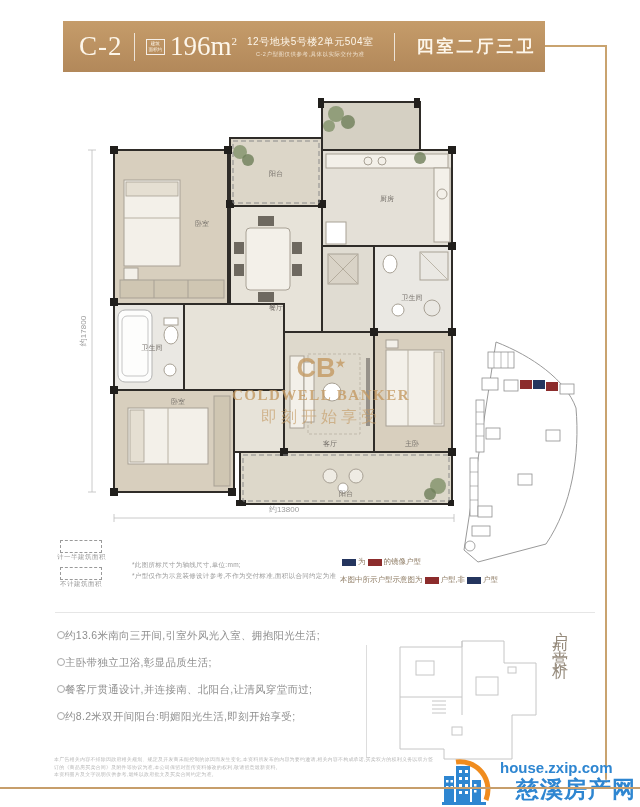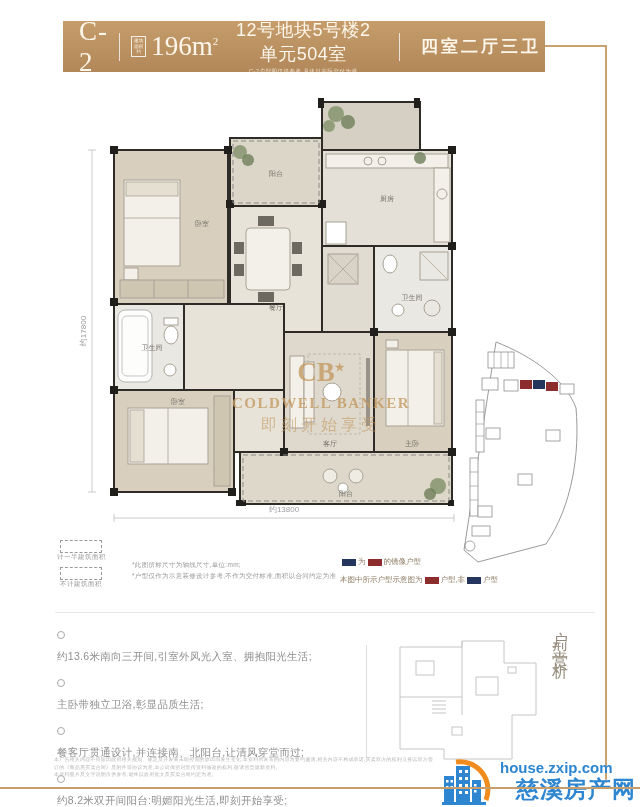--- a/index.html
+++ b/index.html
@@ -9,21 +9,21 @@
   
   .hdr{left:63px;top:21px;width:482px;height:51px;background:linear-gradient(180deg,#c59c6a,#b2885a);
        display:flex;align-items:center;color:#fdf6ea;}
   .hdr .code{font-family:"Liberation Serif",serif;font-size:27px;letter-spacing:1px;margin-left:16px;}
   .hdr .vsep{width:1px;height:28px;background:rgba(255,255,255,.75);margin:0 11px;}
   .hdr .areabox{border:1px solid rgba(255,255,255,.85);font-size:4.5px;line-height:5.5px;
        padding:1.5px 2px;text-align:center;margin-right:5px;}
   .hdr .areaval{font-family:"Liberation Serif",serif;font-size:27px;}
   .hdr .areaval sup{font-size:11px;}
   .hdr .addr{margin:0 10px;text-align:center;}
-  .hdr .addr .l1{font-size:18px;letter-spacing:.5px;}
+  .hdr .addr .l1{font-size:10px;letter-spacing:.5px;}
   .hdr .addr .l2{font-size:5.5px;opacity:.8;margin-top:2px;letter-spacing:.5px;}
   .hdr .cfg{font-size:17px;font-weight:bold;letter-spacing:3px;margin:0 4px 0 10px;white-space:nowrap;}
 
   
   .lineH{left:545px;top:45px;width:61px;height:1.5px;background:#c9a36f;}
   .lineV{left:605px;top:45px;width:1.5px;height:738px;background:#c9a36f;}
   .lineBottom{left:0;top:787px;width:640px;height:2px;background:#c79e6b;}
 
   
   .plan{left:68px;top:96px;width:392px;height:436px;}
@@ -33,21 +33,21 @@
   .blk{fill:#211f1c;}
   .room-label{font-size:7px;fill:#75706a;text-anchor:middle;}
   .dim{font-size:8px;fill:#9d9d9d;text-anchor:middle;}
   .dimline{stroke:#bcbcbc;stroke-width:.8;}
   .dashov{fill:none;stroke:#8a8a8a;stroke-width:1;stroke-dasharray:5,3;}
   .plant{fill:#86956f;opacity:.85;}
   .plant2{fill:#6e7e59;opacity:.8;}
 
   
   .wm{left:218px;top:346px;width:206px;text-align:center;color:#c49a63;}
-  .wm .logo{font-family:Liberation Serif, serif;font-size:27px;font-weight:bold;opacity:.8;line-height:42px;}
+  .wm .logo{font-family:Liberation Sans, sans-serif;font-size:27px;font-weight:bold;opacity:.8;line-height:34px;}
   .wm .logo .st{font-size:11px;vertical-align:super;}
   .wm .l1{font-family:Liberation Serif, serif;font-size:15px;font-weight:bold;letter-spacing:1.5px;opacity:.8;margin-top:2px;white-space:nowrap;}
   .wm .l2{font-size:16px;letter-spacing:4px;opacity:.62;margin-top:3px;white-space:nowrap;}
 
   
   .site{left:448px;top:336px;width:178px;height:232px;}
   .site path.out{fill:none;stroke:#9a9a9a;stroke-width:1;}
   .site .bld{fill:#fff;stroke:#8f8f8f;stroke-width:.8;}
   .site .hatch{stroke:#8f8f8f;stroke-width:.6;}
 
@@ -58,21 +58,21 @@
 
   
   .rleg{left:340px;top:553px;width:255px;text-align:left;font-size:7.5px;color:#8c7961;line-height:18px;}
   .chip{display:inline-block;width:14px;height:7px;vertical-align:middle;margin:0 2px;}
 
   .divider{left:55px;top:612px;width:540px;height:1px;background:#e6e6e6;}
   .vdiv{left:366px;top:645px;width:1px;height:112px;background:#dddddd;}
 
   
   .features{left:57px;top:629px;width:306px;list-style:none;margin:0;padding:0;}
-  .features li{display:flex;gap:11px;margin-bottom:13px;align-items:flex-start;flex-direction:column;}
+  .features li{display:flex;gap:0;margin-bottom:13px;align-items:flex-start;}
   .features .dot{width:6px;height:6px;border:1.5px solid #a8a8a8;border-radius:50%;flex:0 0 auto;margin-top:2px;}
   .features .ft{font-size:10.5px;color:#8f8f8f;letter-spacing:.3px;white-space:nowrap;}
 
   
   .mini{left:392px;top:637px;width:152px;height:130px;}
   .mini *{fill:none;stroke:#c6c6c6;stroke-width:1;}
   .mini .dk{stroke:#9e9e9e;}
 
   .vtitle{left:549px;top:618px;height:170px;writing-mode:vertical-rl;font-size:16px;
           color:#958a7b;letter-spacing:11px;}

